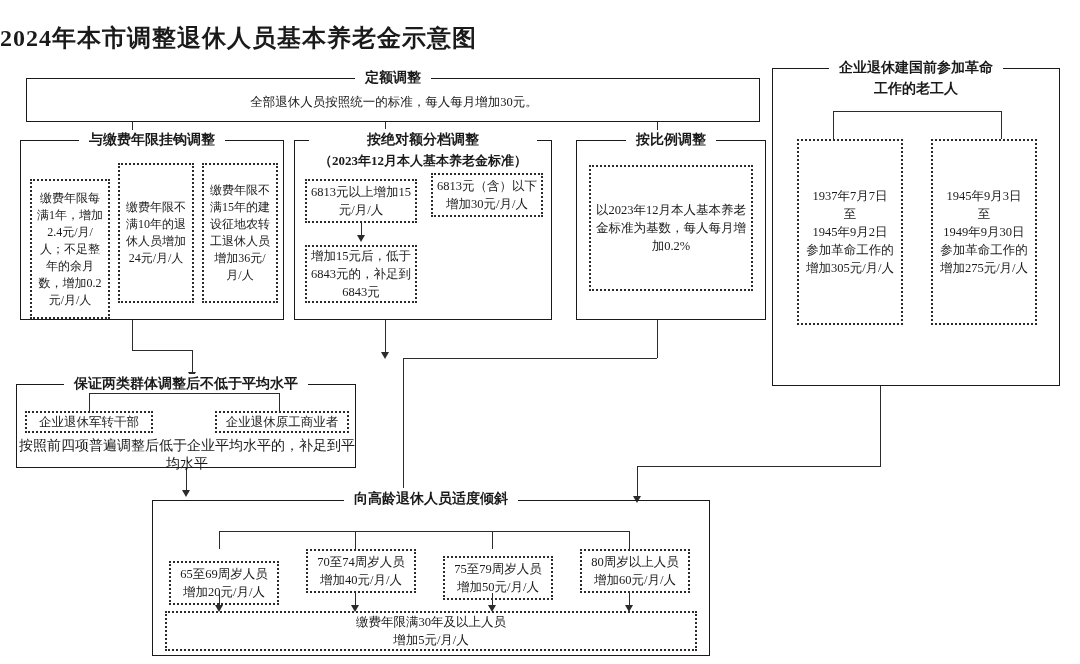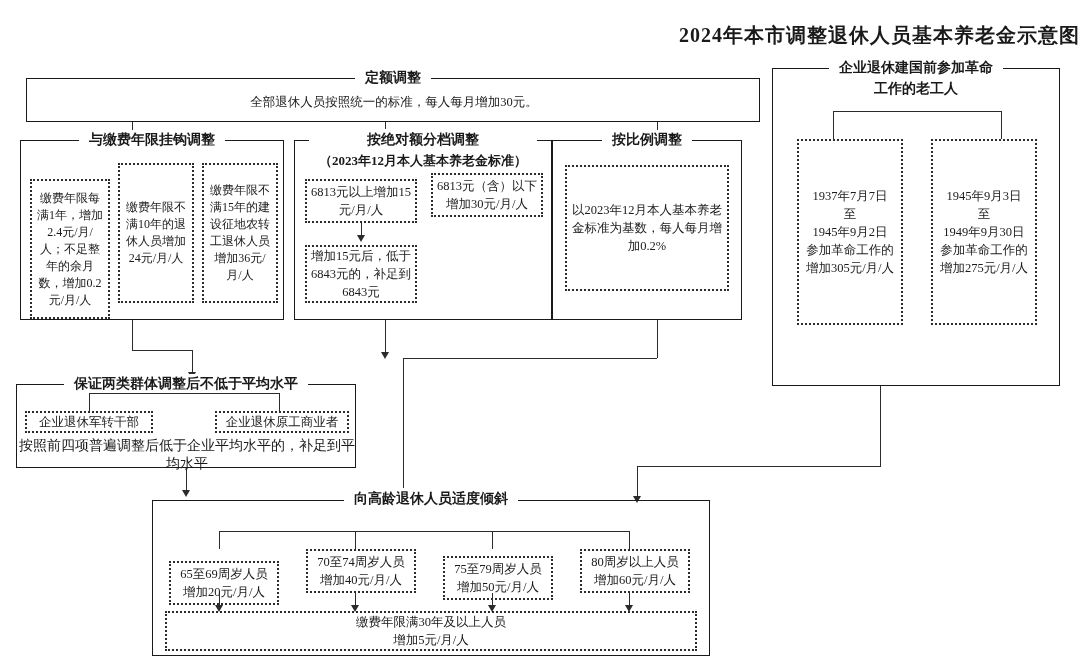--- a/index.html
+++ b/index.html
@@ -11,22 +11,22 @@
     position:relative;
     width:1080px;
     height:664px;
     background:#ffffff;
     overflow:hidden;
   }
   
   .page-title{
     position:absolute;
     left:0; top:22px; width:1080px;
-    text-align:right;
-    font-size:20px;
+    text-align:left;
+    font-size:24px;
     font-weight:bold;
     letter-spacing:1px;
   }
   
   .group{
     position:absolute;
     box-sizing:border-box;
     border:1.4px solid #1a1a1a;
     background:transparent;
   }
@@ -119,21 +119,21 @@
     </div>
 
     <div class="dbox" style="left:10px; top:38px; width:112px; height:44px;">6813元以上增加15元/月/人</div>
     <div class="dbox" style="left:136px; top:32px; width:112px; height:44px;">6813元（含）以下增加30元/月/人</div>
     <div class="dbox" style="left:10px; top:104px; width:112px; height:58px;">增加15元后，低于6843元的，补足到6843元</div>
 
     <div class="vline" style="left:66px; top:82px; height:14px;"></div>
     <div class="arrow" style="left:62px; top:94px;"></div>
   </div>
 
-  <div class="group" style="left:552px; top:140px; width:190px; height:180px;">
+  <div class="group" style="left:576px; top:140px; width:190px; height:180px;">
     <div class="legend">按比例调整</div>
     <div class="dbox" style="left:12px; top:24px; width:164px; height:126px;">以2023年12月本人基本养老金标准为基数，每人每月增加0.2%</div>
   </div>
 
   <div class="group" style="left:772px; top:68px; width:288px; height:318px;padding-left:20px;">
     <div class="legend two-line" style="top:-12px;">
       <span>企业退休建国前参加革命</span>
       <span class="l2">工作的老工人</span>
     </div>
 

